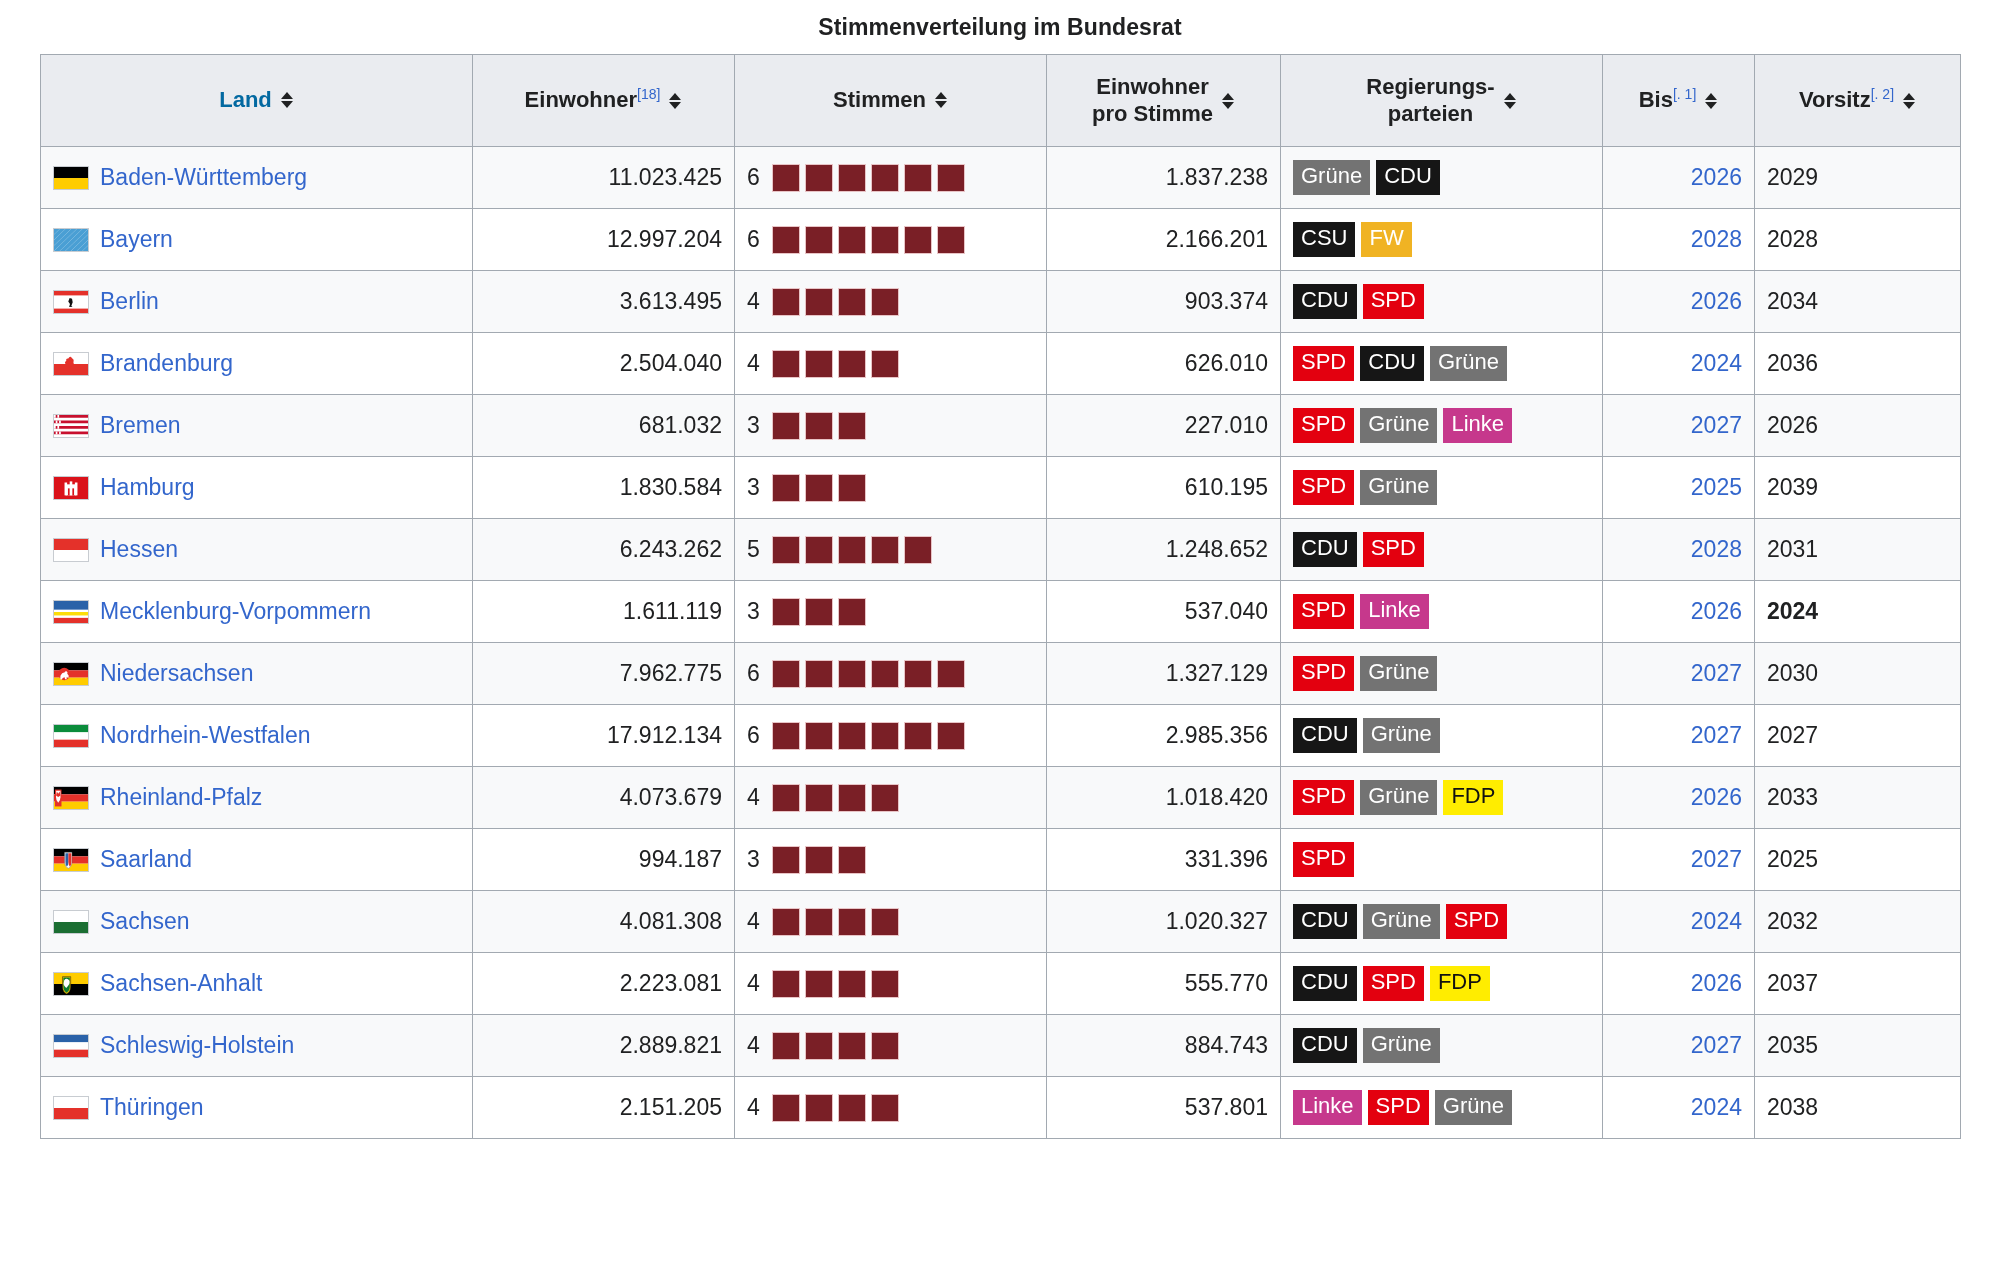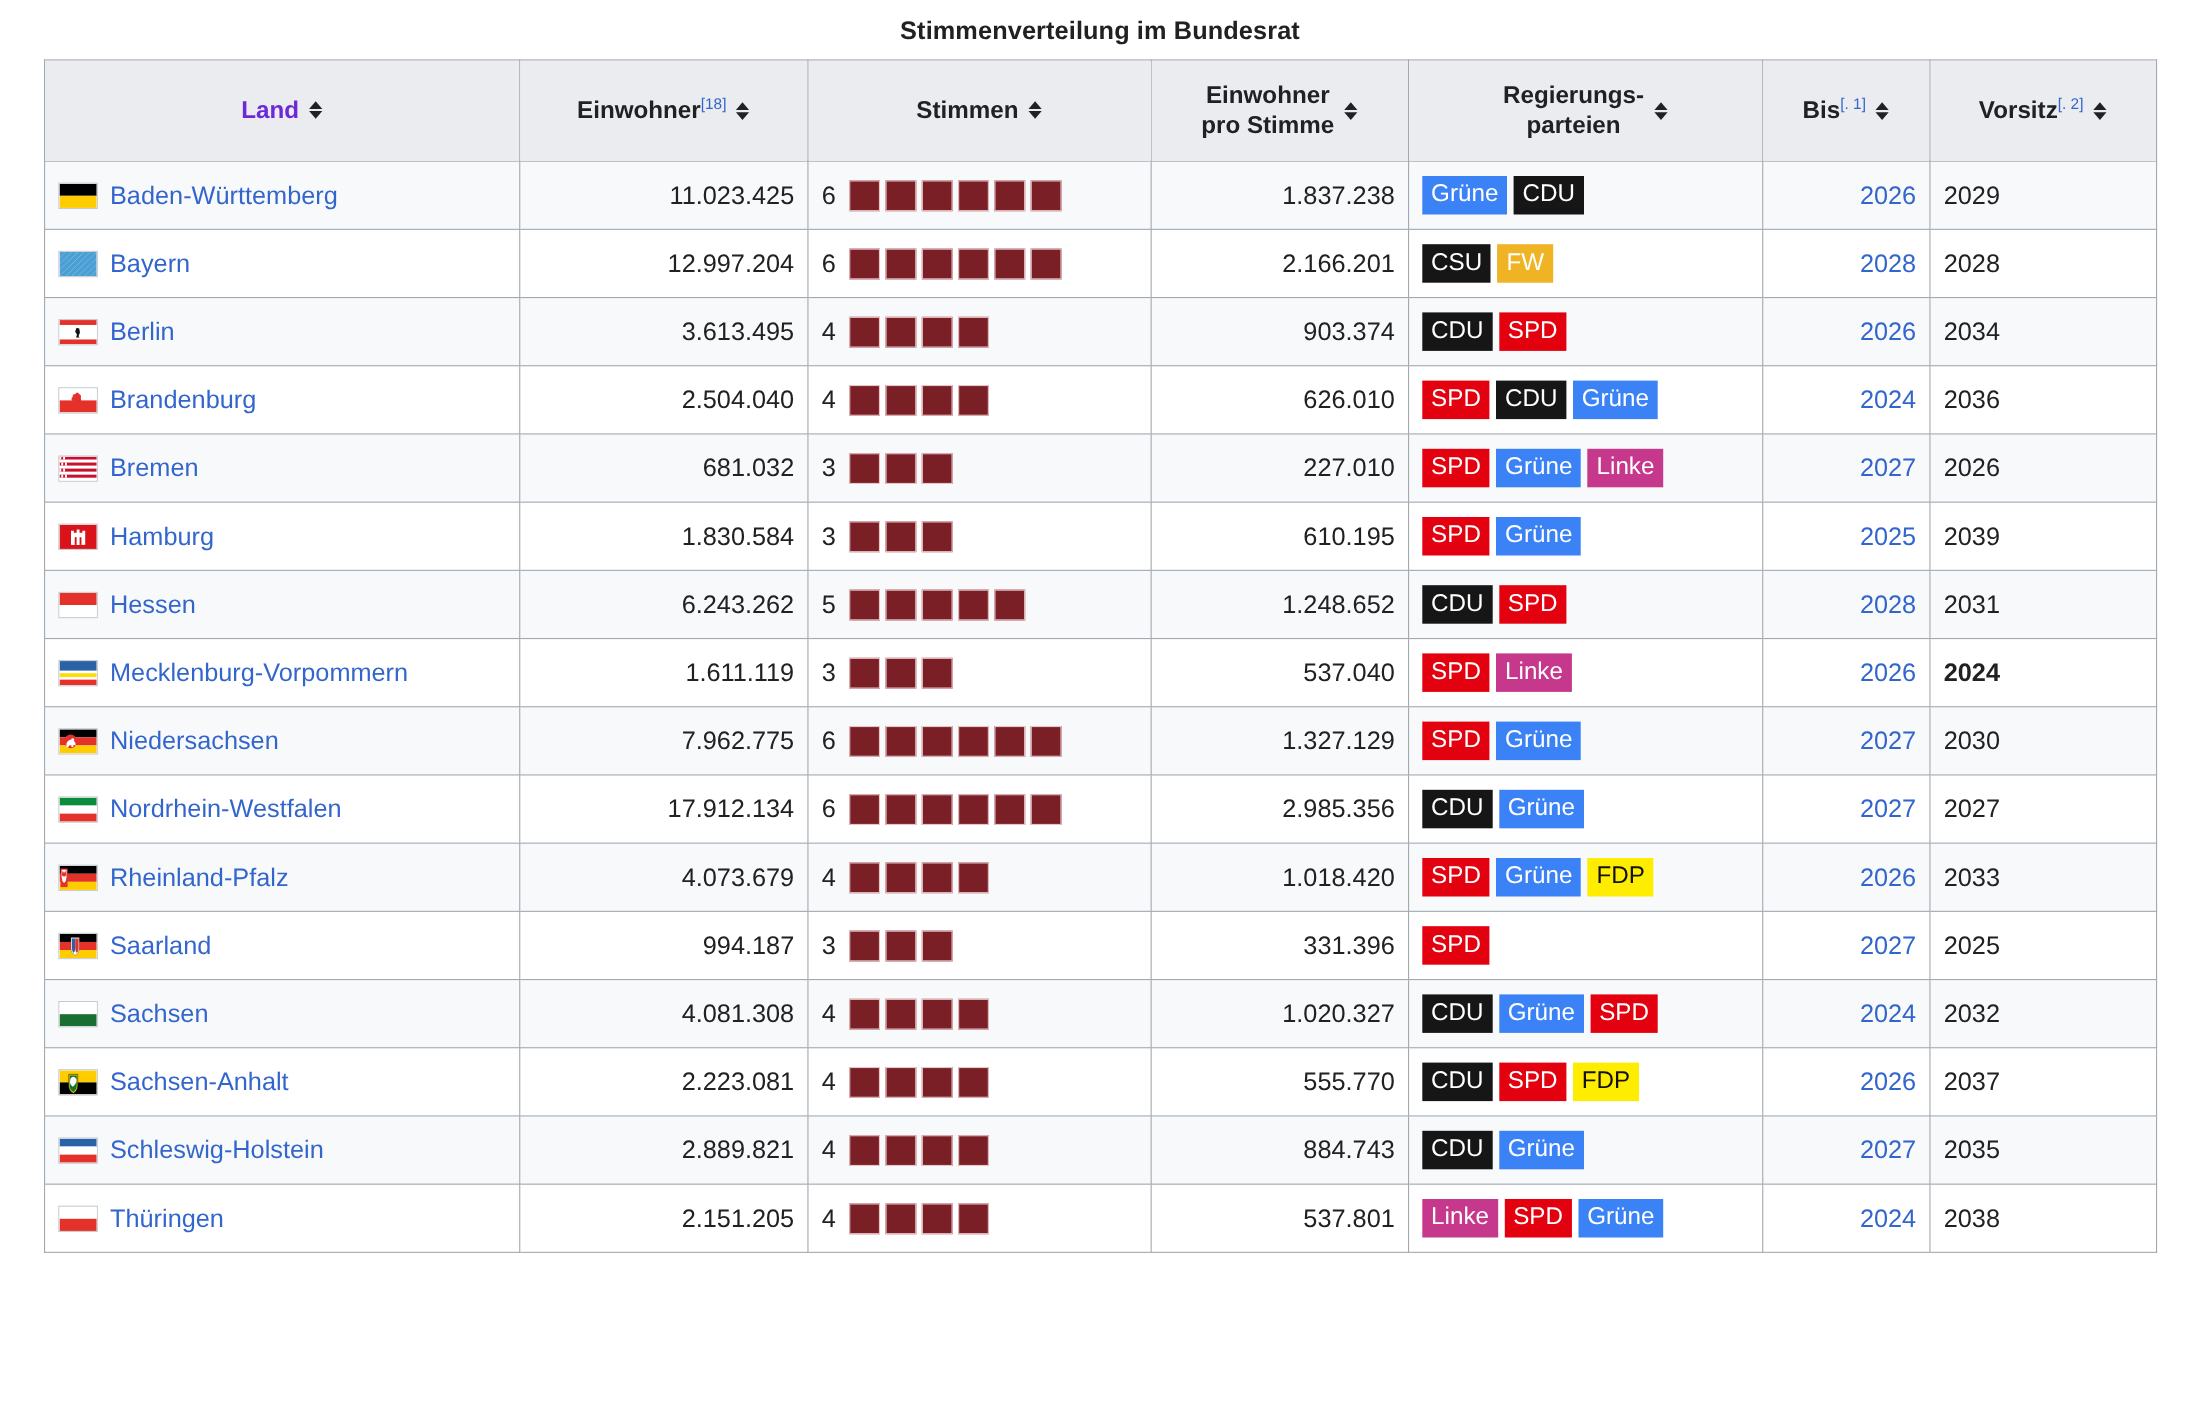--- a/index.html
+++ b/index.html
@@ -85,21 +85,21 @@
 
   
   .th-inner {
     display: flex;
     align-items: center;
     justify-content: center;
     gap: 8px;
     line-height: 1.22;
   }
   .th-label { display: inline-block; }
-  .th-label.blue { color: #6d28d9; }
+  .th-label.blue { color: #0369a1; }
   .sup-ref {
     font-size: 14px;
     vertical-align: super;
     font-weight: normal;
     color: #3366cc;
     letter-spacing: 0;
   }
   .sup-note {
     font-size: 14px;
     vertical-align: super;
@@ -172,21 +172,21 @@
   .parties-inner { display: flex; gap: 6px; align-items: center; flex-wrap: nowrap; }
   .party {
     display: inline-block;
     padding: 2px 8px 4px 8px;
     font-size: 22px;
     line-height: 1.28;
     color: #ffffff;
     white-space: nowrap;
     font-weight: normal;
   }
-  .party.p-gruene { background: #3b82f6; }
+  .party.p-gruene { background: #737373; }
   .party.p-cdu    { background: #161616; }
   .party.p-csu    { background: #161616; }
   .party.p-spd    { background: #e3000f; }
   .party.p-fw     { background: #f0b323; }
   .party.p-linke  { background: #c6388c; }
   .party.p-fdp    { background: #ffed00; color: #111111; }
 
   
   .year-bis { text-align: right; }
   .year-bis a, .year-link { color: #3366cc; text-decoration: none; font-size: 23px; }

